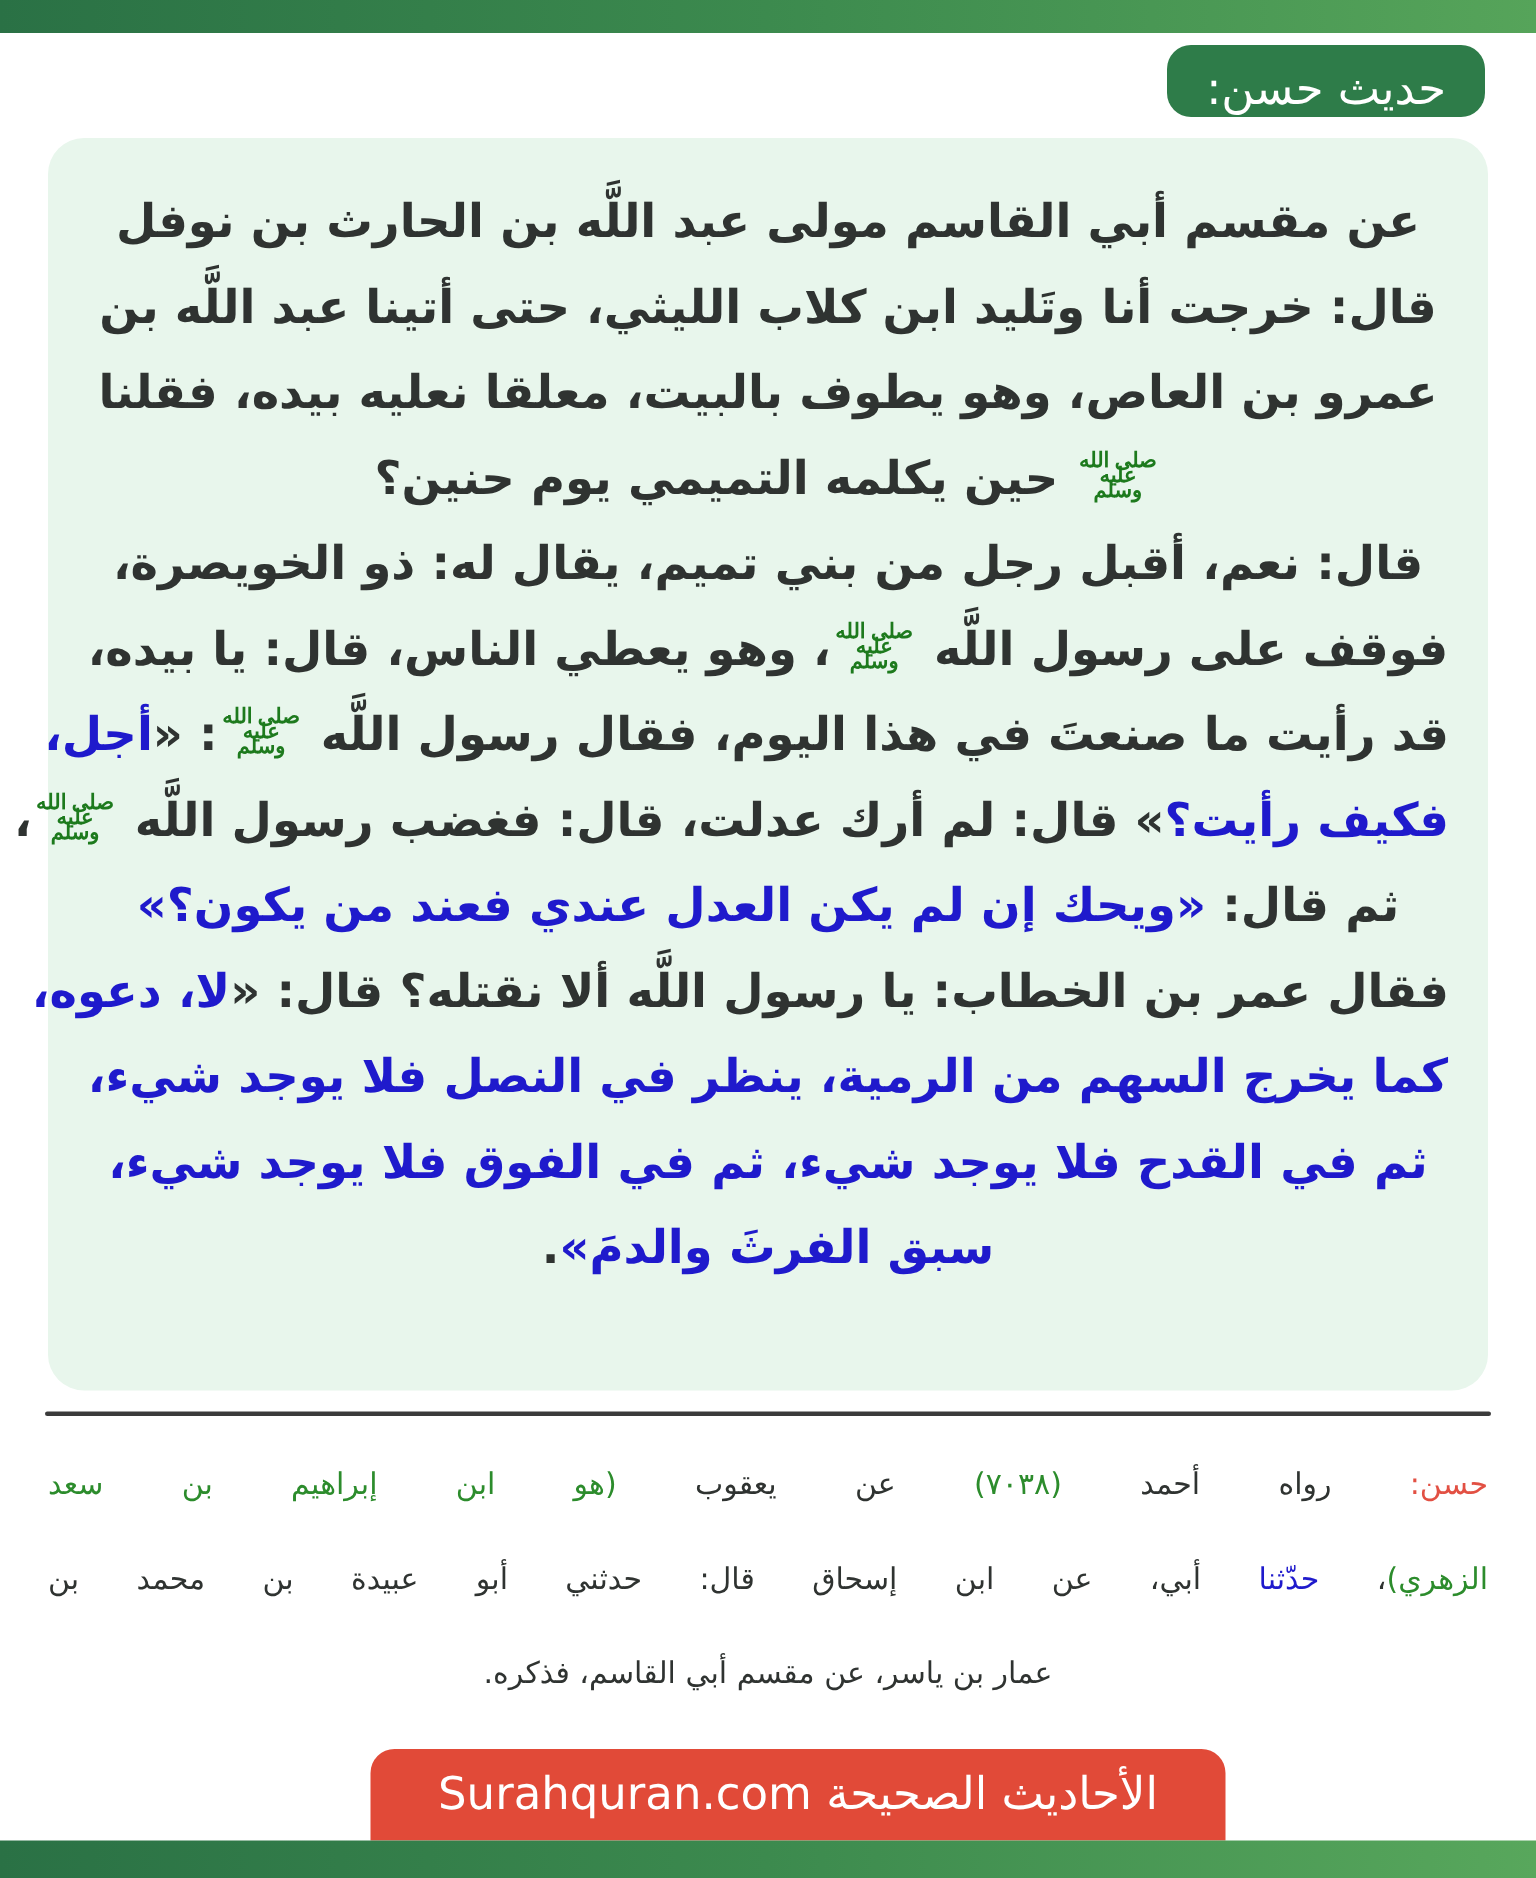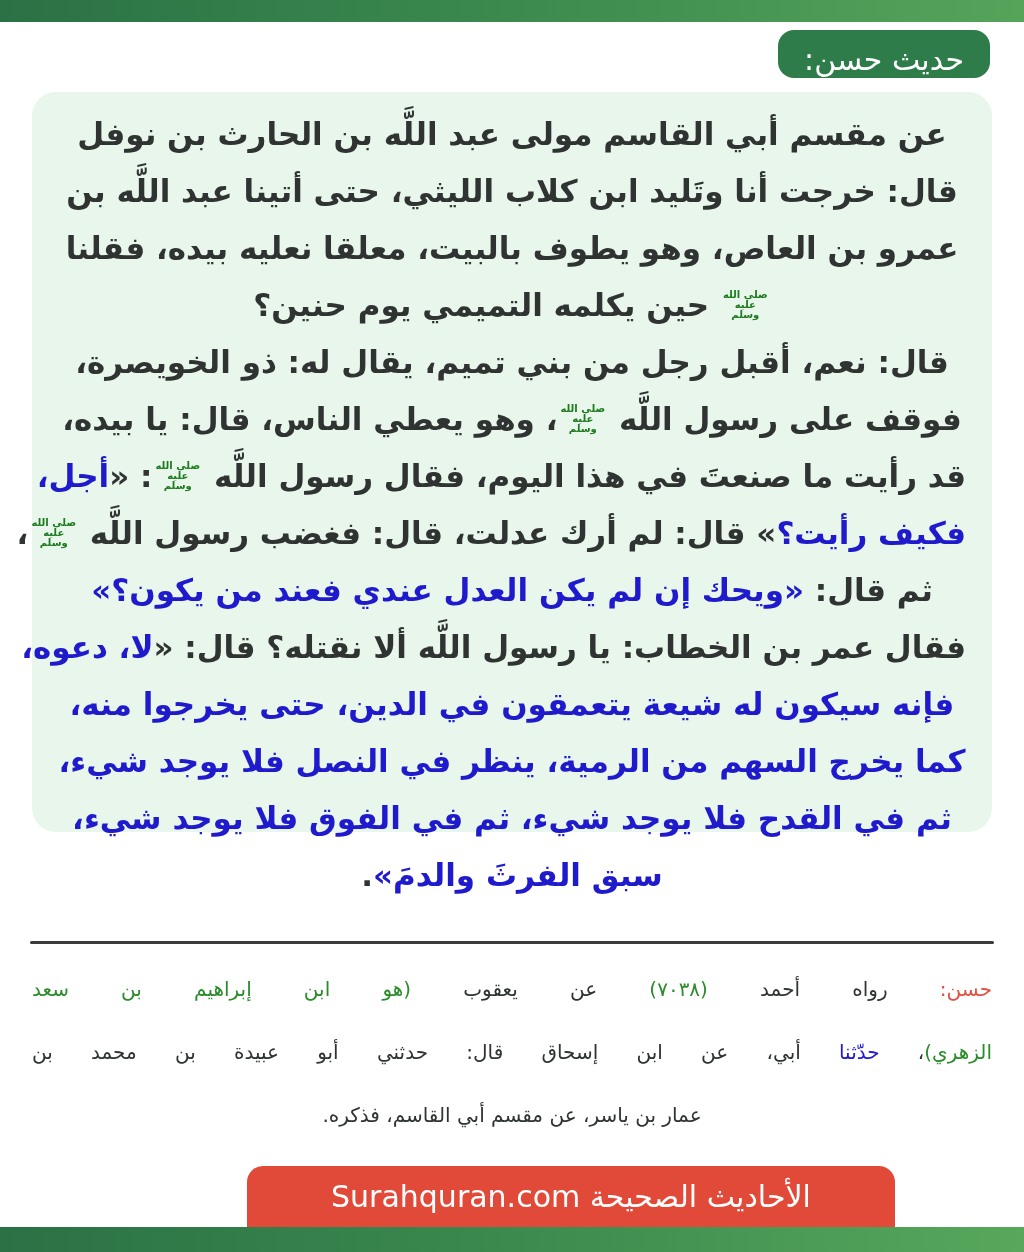--- a/index.html
+++ b/index.html
@@ -10,50 +10,50 @@
   .top-bar{
     position:absolute;top:0;left:0;width:1024px;height:22px;
     background:linear-gradient(90deg,#2a7145,#3c8a4e,#56a45a);
   }
   .grade-label{
     position:absolute;top:30px;right:34px;height:48px;
     background:#2e7c49;color:#ffffff;font-size:30px;line-height:60px;
     padding:0 26px;border-radius:16px;direction:rtl;
   }
   .hadith-box{
-    position:absolute;top:92px;left:32px;width:960px;height:740px;
+    position:absolute;top:92px;left:32px;width:960px;height:835px;
     background:#e8f6ec;border-radius:24px;box-sizing:border-box;
-    padding:14px 26px;direction:rtl;
+    padding:28px 26px;direction:rtl;
   }
   .hadith-line{
     font-weight:bold;font-size:31px;line-height:57px;
     white-space:nowrap;color:#2f3331;
   }
   .takhrij{
     position:absolute;top:958px;left:32px;width:960px;direction:rtl;
     font-size:20px;line-height:63px;color:#3a3a3a;
   }
   .takhrij-line{white-space:normal;}
   .align-center{text-align:center;}
   .align-justify{text-align:justify;text-align-last:justify;}
   .c-dark{color:#2f3331;}
   .c-blue{color:#1f1acc;}
   .c-green{color:#2c8c2c;}
   .c-red{color:#e25043;}
   .pbuh{
     display:inline-block;vertical-align:middle;color:#1d7a1d;
-    font-size:10px;line-height:10px;font-weight:bold;
-    margin:0 3px;transform:translateY(-3px);
+    font-size:14px;line-height:10px;font-weight:bold;
+    margin:0 3px;transform:translateY(-3px);font-family:Liberation Serif, serif;
   }
   .divider{
     position:absolute;top:941px;left:30px;width:964px;height:3px;
     background:#3b3b3b;border-radius:2px;
   }
   .footer-banner{
-    position:absolute;top:1166px;left:247px;width:648px;height:61px;
+    position:absolute;top:1166px;left:247px;width:570px;height:61px;
     background:#e14a38;border-radius:16px 16px 0 0;color:#ffffff;
     font-size:30px;line-height:61px;text-align:center;direction:rtl;
   }
   .bottom-bar{
     position:absolute;top:1227px;left:0;width:1024px;height:25px;
     background:linear-gradient(90deg,#2a7145,#3c8a4e,#58a75c);
   }
 </style>
 </head>
 <body>
@@ -66,21 +66,20 @@
     <div class="hadith-line align-center"><span class="c-dark">عن مقسم أبي القاسم مولى عبد اللَّه بن الحارث بن نوفل</span></div>
     <div class="hadith-line align-center"><span class="c-dark">قال: خرجت أنا وتَليد ابن كلاب الليثي، حتى أتينا عبد اللَّه بن</span></div>
     <div class="hadith-line align-center"><span class="c-dark">عمرو بن العاص، وهو يطوف بالبيت، معلقا نعليه بيده، فقلنا</span></div>
     <div class="hadith-line align-center"><span class="pbuh"><div>صلى الله</div><div>عليه</div><div>وسلم</div></span><span class="c-dark"> حين يكلمه التميمي يوم حنين؟</span></div>
     <div class="hadith-line align-center"><span class="c-dark">قال: نعم، أقبل رجل من بني تميم، يقال له: ذو الخويصرة،</span></div>
     <div class="hadith-line align-center"><span class="c-dark">فوقف على رسول اللَّه </span><span class="pbuh"><div>صلى الله</div><div>عليه</div><div>وسلم</div></span><span class="c-dark">، وهو يعطي الناس، قال: يا بيده،</span></div>
     <div class="hadith-line align-center"><span class="c-dark">قد رأيت ما صنعتَ في هذا اليوم، فقال رسول اللَّه </span><span class="pbuh"><div>صلى الله</div><div>عليه</div><div>وسلم</div></span><span class="c-dark">: «</span><span class="c-blue">أجل،</span></div>
     <div class="hadith-line align-center"><span class="c-blue">فكيف رأيت؟</span><span class="c-dark">» قال: لم أرك عدلت، قال: فغضب رسول اللَّه </span><span class="pbuh"><div>صلى الله</div><div>عليه</div><div>وسلم</div></span><span class="c-dark">،</span></div>
     <div class="hadith-line align-center"><span class="c-dark">ثم قال: </span><span class="c-blue">«ويحك إن لم يكن العدل عندي فعند من يكون؟»</span></div>
     <div class="hadith-line align-center"><span class="c-dark">فقال عمر بن الخطاب: يا رسول اللَّه ألا نقتله؟ قال: «</span><span class="c-blue">لا، دعوه،</span></div>
-    <div class="hadith-line align-center"><span class="c-blue">فإنه سيكون له شيعة يتعمقون في الدين، حتى يخرجوا منه،</span></div>
     <div class="hadith-line align-center"><span class="c-blue">كما يخرج السهم من الرمية، ينظر في النصل فلا يوجد شيء،</span></div>
     <div class="hadith-line align-center"><span class="c-blue">ثم في القدح فلا يوجد شيء، ثم في الفوق فلا يوجد شيء،</span></div>
     <div class="hadith-line align-center"><span class="c-blue">سبق الفرثَ والدمَ»</span><span class="c-dark">.</span></div>
   </div>
 
 <div class="divider"></div>
 
 <div class="takhrij">
     <div class="takhrij-line align-justify"><span class="c-red">حسن:</span><span class="c-dark"> رواه أحمد </span><span class="c-green">(٧٠٣٨)</span><span class="c-dark"> عن يعقوب </span><span class="c-green">(هو ابن إبراهيم بن سعد</span></div>
     <div class="takhrij-line align-justify"><span class="c-green">الزهري)</span><span class="c-dark">، </span><span class="c-blue">حدّثنا</span><span class="c-dark"> أبي، عن ابن إسحاق قال: حدثني أبو عبيدة بن محمد بن</span></div>

